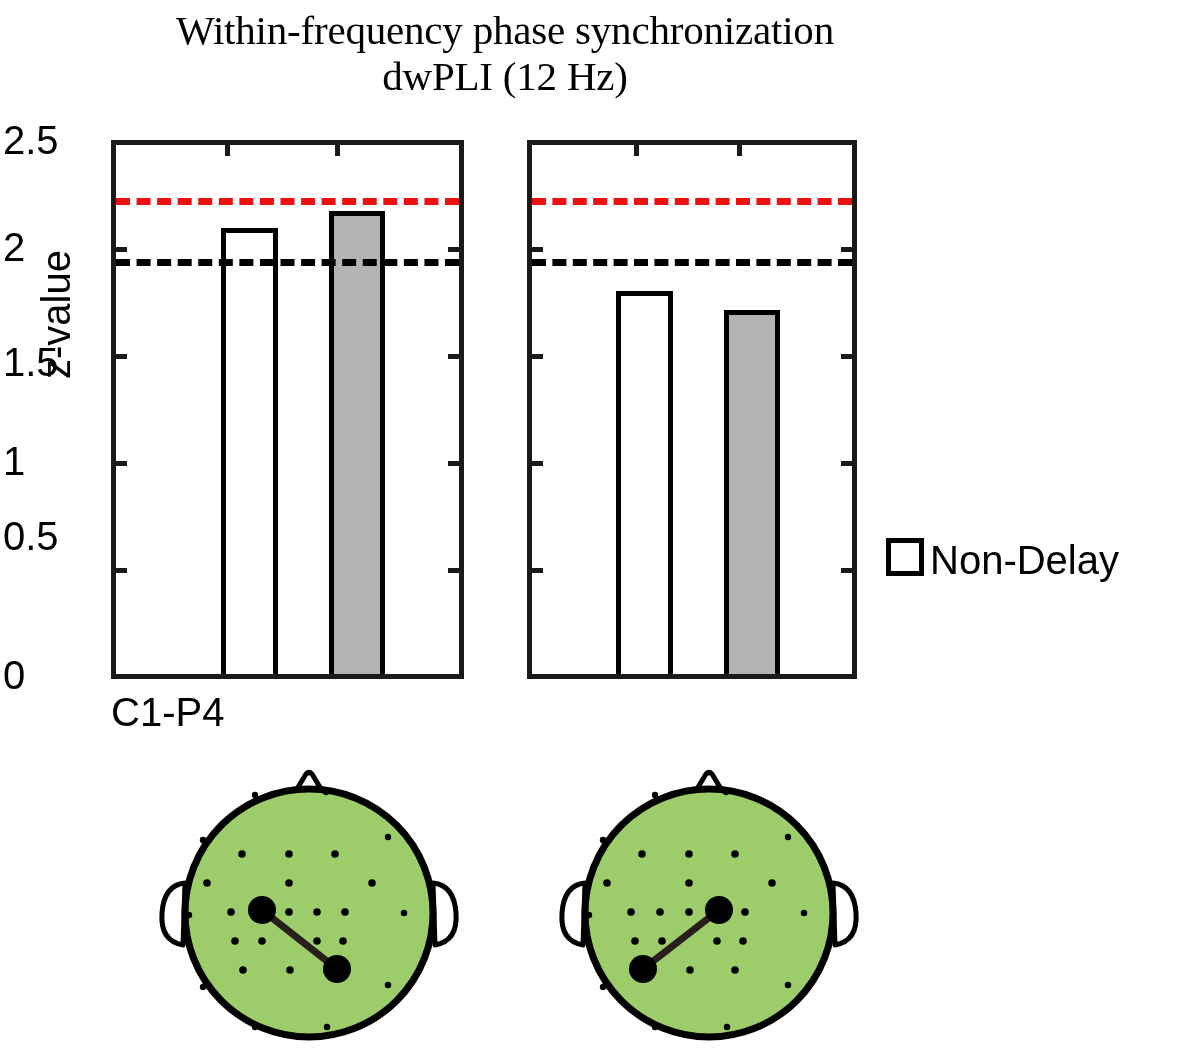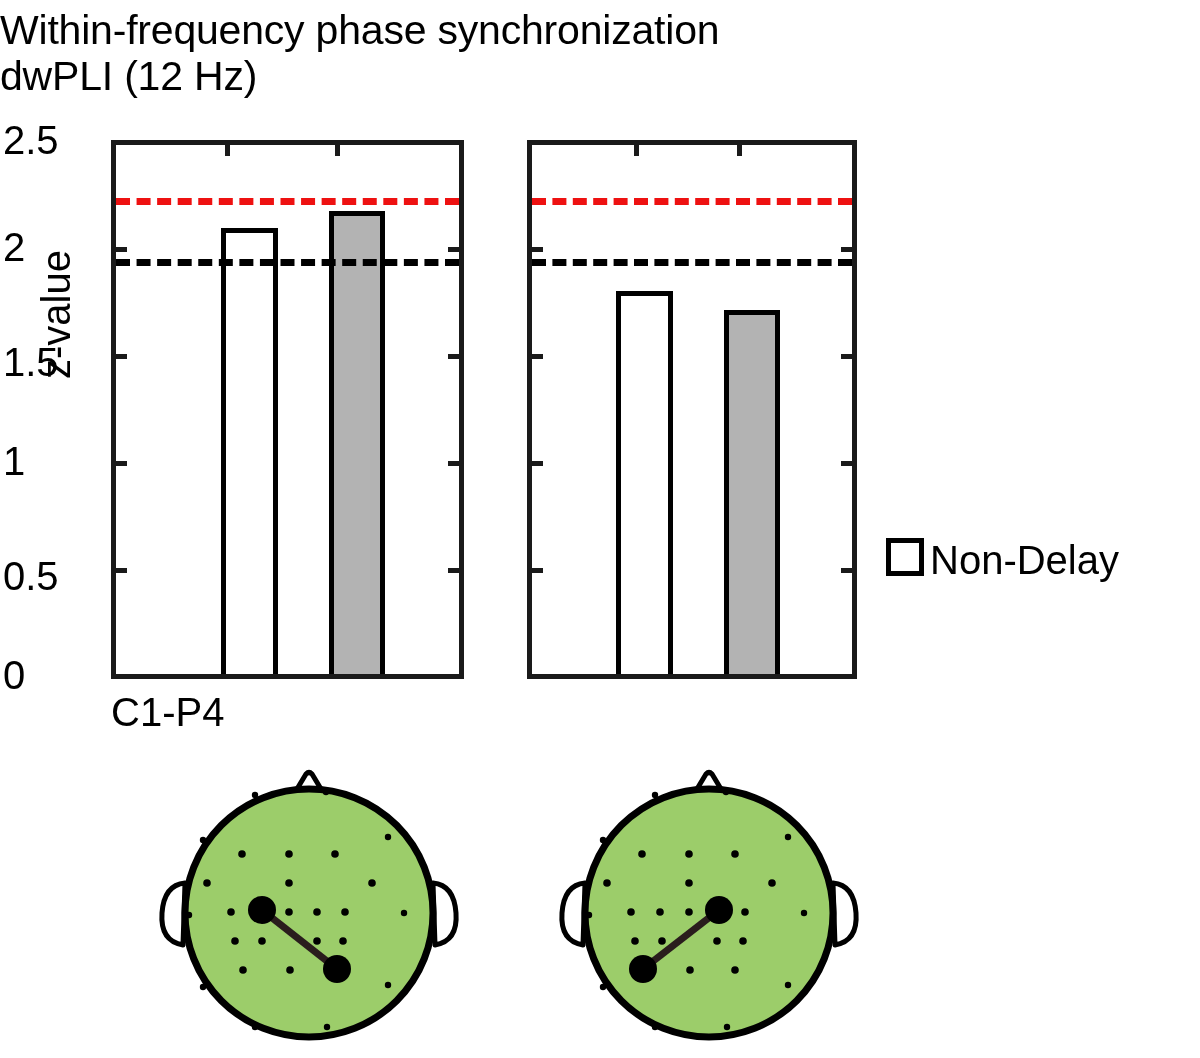--- a/index.html
+++ b/index.html
@@ -19,22 +19,23 @@
     width: 1200px;
     height: 1058px;
   }
 
   
   .title-block {
     position: absolute;
     left: 0;
     top: 8px;
     width: 1010px;
-    text-align: left;
+    text-align: center;
     line-height: 1.12;
+    font-family: Liberation Serif, serif;
   }
   .title-line {
     font-size: 41px;
     font-weight: 400;
     letter-spacing: -0.2px;
     color: #000;
     white-space: nowrap;
   }
 
   
@@ -165,21 +166,21 @@
 
   <div class="title-block">
     <div class="title-line">Within-frequency phase synchronization</div>
     <div class="title-line">dwPLI (12 Hz)</div>
   </div>
 
   <div class="ylabel">z-value</div>
 
   <div class="ytick-col">
     <div class="ytick" style="top:655px;">0</div>
-    <div class="ytick" style="top:556px;">0.5</div>
+    <div class="ytick" style="top:516px;">0.5</div>
     <div class="ytick" style="top:441px;">1</div>
     <div class="ytick" style="top:342px;">1.5</div>
     <div class="ytick" style="top:227px;">2</div>
     <div class="ytick" style="top:120px;">2.5</div>
   </div>
 
   <div class="panel" id="panel-1" style="left:111px; top:140px; width:353px; height:539px;">
     <div class="panel-inner">
 
       <div class="tickmark left" style="top:102px;"></div>

